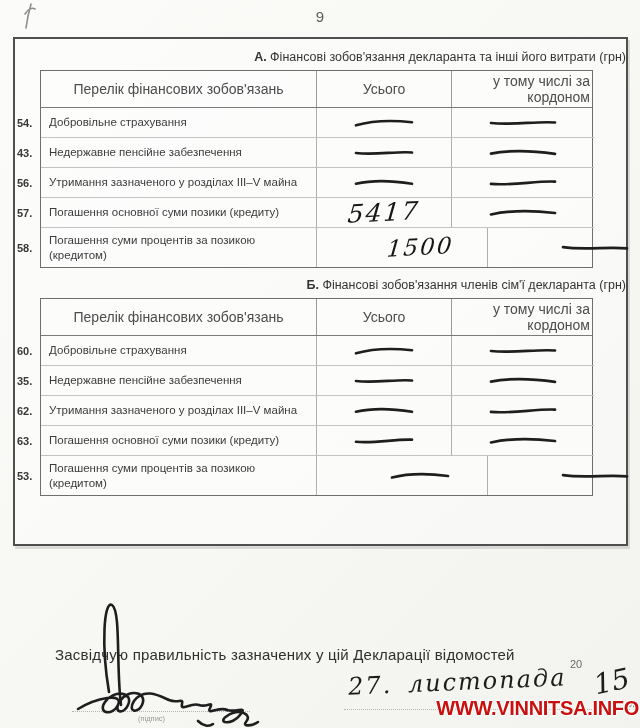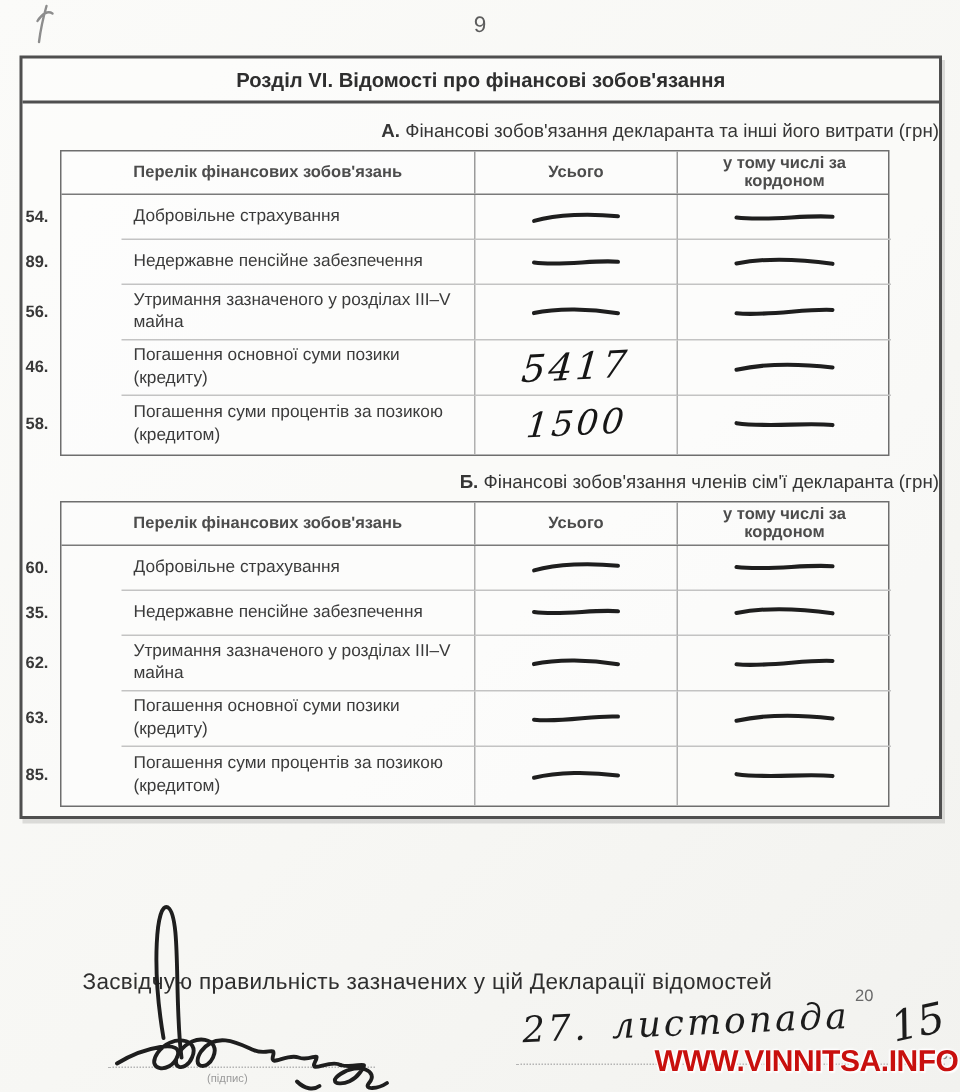--- a/index.html
+++ b/index.html
@@ -46,34 +46,33 @@
     background:rgba(255,255,255,.4);
   }
   .thead, .trow {
     display:grid;
     grid-template-columns:276px 135px 142px;
     position:relative;
   }
   .thead { min-height:28px; border-bottom:1.5px solid #7a7a7a; }
   .thead .hcell {
     display:flex; align-items:center; justify-content:center;
-    font-size:11px; color:#4c4c4c; padding:2px 4px; text-align:center;font-weight:bold;
+    font-size:14px; color:#4c4c4c; padding:2px 4px; text-align:right;
   }
   .thead .hcell:not(:last-child){ border-right:1px solid #9a9a9a; }
   .trow { min-height:30px; }
-  .trow.tall { min-height:39px; }
+  .trow.tall { min-height:39px;gap:36px; }
   .trow:not(:last-child) .cell { border-bottom:1px solid #c3c3c3; }
   .cell {
     display:flex; align-items:center;
   }
   .cell.label {
     padding:3px 6px 3px 8px; font-size:11.5px; color:#3b3b3b;
     line-height:1.3; white-space:pre-line; text-align:left;
     border-right:1px solid #b0b0b0;
-    margin-left:40px;
   }
   .cell.val { justify-content:center; border-right:1px solid #b0b0b0; }
   .cell.val:last-child { border-right:none; }
   .rownum {
     position:absolute; left:-24px; top:50%; transform:translateY(-50%);
     width:37px; font-size:11px; font-weight:bold; color:#383838;
   }
   .hand-num {
     font-family:"DejaVu Serif", serif; font-style:italic;
     font-size:25px; color:#161616;
@@ -132,21 +131,20 @@
 <div class="page">
 
   <div class="page-number">9</div>
 
   <svg class="pen-mark" width="30" height="32" viewBox="0 0 30 32">
     <path d="M13,3 C11,10 9,19 8,27 M7,13 C10,8 14,6 17,8" stroke="#8d8d8d" stroke-width="1.6" fill="none" stroke-linecap="round"></path>
   </svg>
 
   <div class="outer-box">
 
-    <div class="box-title">Розділ VI. Відомості про фінансові зобов'язання</div>
 
     <div class="part-heading">
       <span class="part-letter">А.</span>
       <span>Фінансові зобов'язання декларанта та інші його витрати (грн)</span>
     </div>
 
     <div class="tbl">
       <div class="thead">
         <div class="hcell">Перелік фінансових зобов'язань</div>
         <div class="hcell">Усього</div>
@@ -161,21 +159,21 @@
                 <path d="M3,6.5 C18.599999999999998,2.5 40.300000000000004,2.5 59,5" stroke="#1e1e1e" stroke-width="2.7" fill="none" stroke-linecap="round"></path>
               </svg>
             </div>
             <div class="cell val">
               <svg width="70" height="10" viewBox="0 0 70 10" style="transform: rotate(0deg);">
                 <path d="M3,5 C24.5,7.5 49,3 67,4.5" stroke="#1e1e1e" stroke-width="2.7" fill="none" stroke-linecap="round"></path>
               </svg>
             </div>
           </div>
           <div class="trow">
-            <span class="rownum">89.</span>
+            <span class="rownum">43.</span>
             <div class="cell label">Недержавне пенсійне забезпечення</div>
             <div class="cell val">
               <svg width="62" height="10" viewBox="0 0 62 10" style="transform: rotate(0deg);">
                 <path d="M3,5 C21.7,7.5 43.4,3 59,4.5" stroke="#1e1e1e" stroke-width="2.7" fill="none" stroke-linecap="round"></path>
               </svg>
             </div>
             <div class="cell val">
               <svg width="70" height="10" viewBox="0 0 70 10" style="transform: rotate(1.6deg);">
                 <path d="M3,6.5 C21,2.5 45.5,2.5 67,5" stroke="#1e1e1e" stroke-width="2.7" fill="none" stroke-linecap="round"></path>
               </svg>
@@ -189,21 +187,21 @@
                 <path d="M3,6.5 C18.599999999999998,2.5 40.300000000000004,2.5 59,5" stroke="#1e1e1e" stroke-width="2.7" fill="none" stroke-linecap="round"></path>
               </svg>
             </div>
             <div class="cell val">
               <svg width="70" height="10" viewBox="0 0 70 10" style="transform: rotate(-1.6deg);">
                 <path d="M3,5 C24.5,7.5 49,3 67,4.5" stroke="#1e1e1e" stroke-width="2.7" fill="none" stroke-linecap="round"></path>
               </svg>
             </div>
           </div>
           <div class="trow">
-            <span class="rownum">46.</span>
+            <span class="rownum">57.</span>
             <div class="cell label">Погашення основної суми позики (кредиту)</div>
             <div class="cell val">
               <span class="hand-num">5417</span>
             </div>
             <div class="cell val">
               <svg width="70" height="10" viewBox="0 0 70 10" style="transform: rotate(0deg);">
                 <path d="M3,6.5 C21,2.5 45.5,2.5 67,5" stroke="#1e1e1e" stroke-width="2.7" fill="none" stroke-linecap="round"></path>
               </svg>
             </div>
           </div>
@@ -285,21 +283,21 @@
                 <path d="M3,5 C21.7,7.5 43.4,3 59,4.5" stroke="#1e1e1e" stroke-width="2.7" fill="none" stroke-linecap="round"></path>
               </svg>
             </div>
             <div class="cell val">
               <svg width="70" height="10" viewBox="0 0 70 10" style="transform: rotate(0deg);">
                 <path d="M3,6.5 C21,2.5 45.5,2.5 67,5" stroke="#1e1e1e" stroke-width="2.7" fill="none" stroke-linecap="round"></path>
               </svg>
             </div>
           </div>
           <div class="trow tall">
-            <span class="rownum">85.</span>
+            <span class="rownum">53.</span>
             <div class="cell label">Погашення суми процентів за позикою
 (кредитом)</div>
             <div class="cell val">
               <svg width="62" height="10" viewBox="0 0 62 10" style="transform: rotate(0deg);">
                 <path d="M3,6.5 C18.599999999999998,2.5 40.300000000000004,2.5 59,5" stroke="#1e1e1e" stroke-width="2.7" fill="none" stroke-linecap="round"></path>
               </svg>
             </div>
             <div class="cell val">
               <svg width="70" height="10" viewBox="0 0 70 10" style="transform: rotate(1.6deg);">
                 <path d="M3,5 C24.5,7.5 49,3 67,4.5" stroke="#1e1e1e" stroke-width="2.7" fill="none" stroke-linecap="round"></path>

